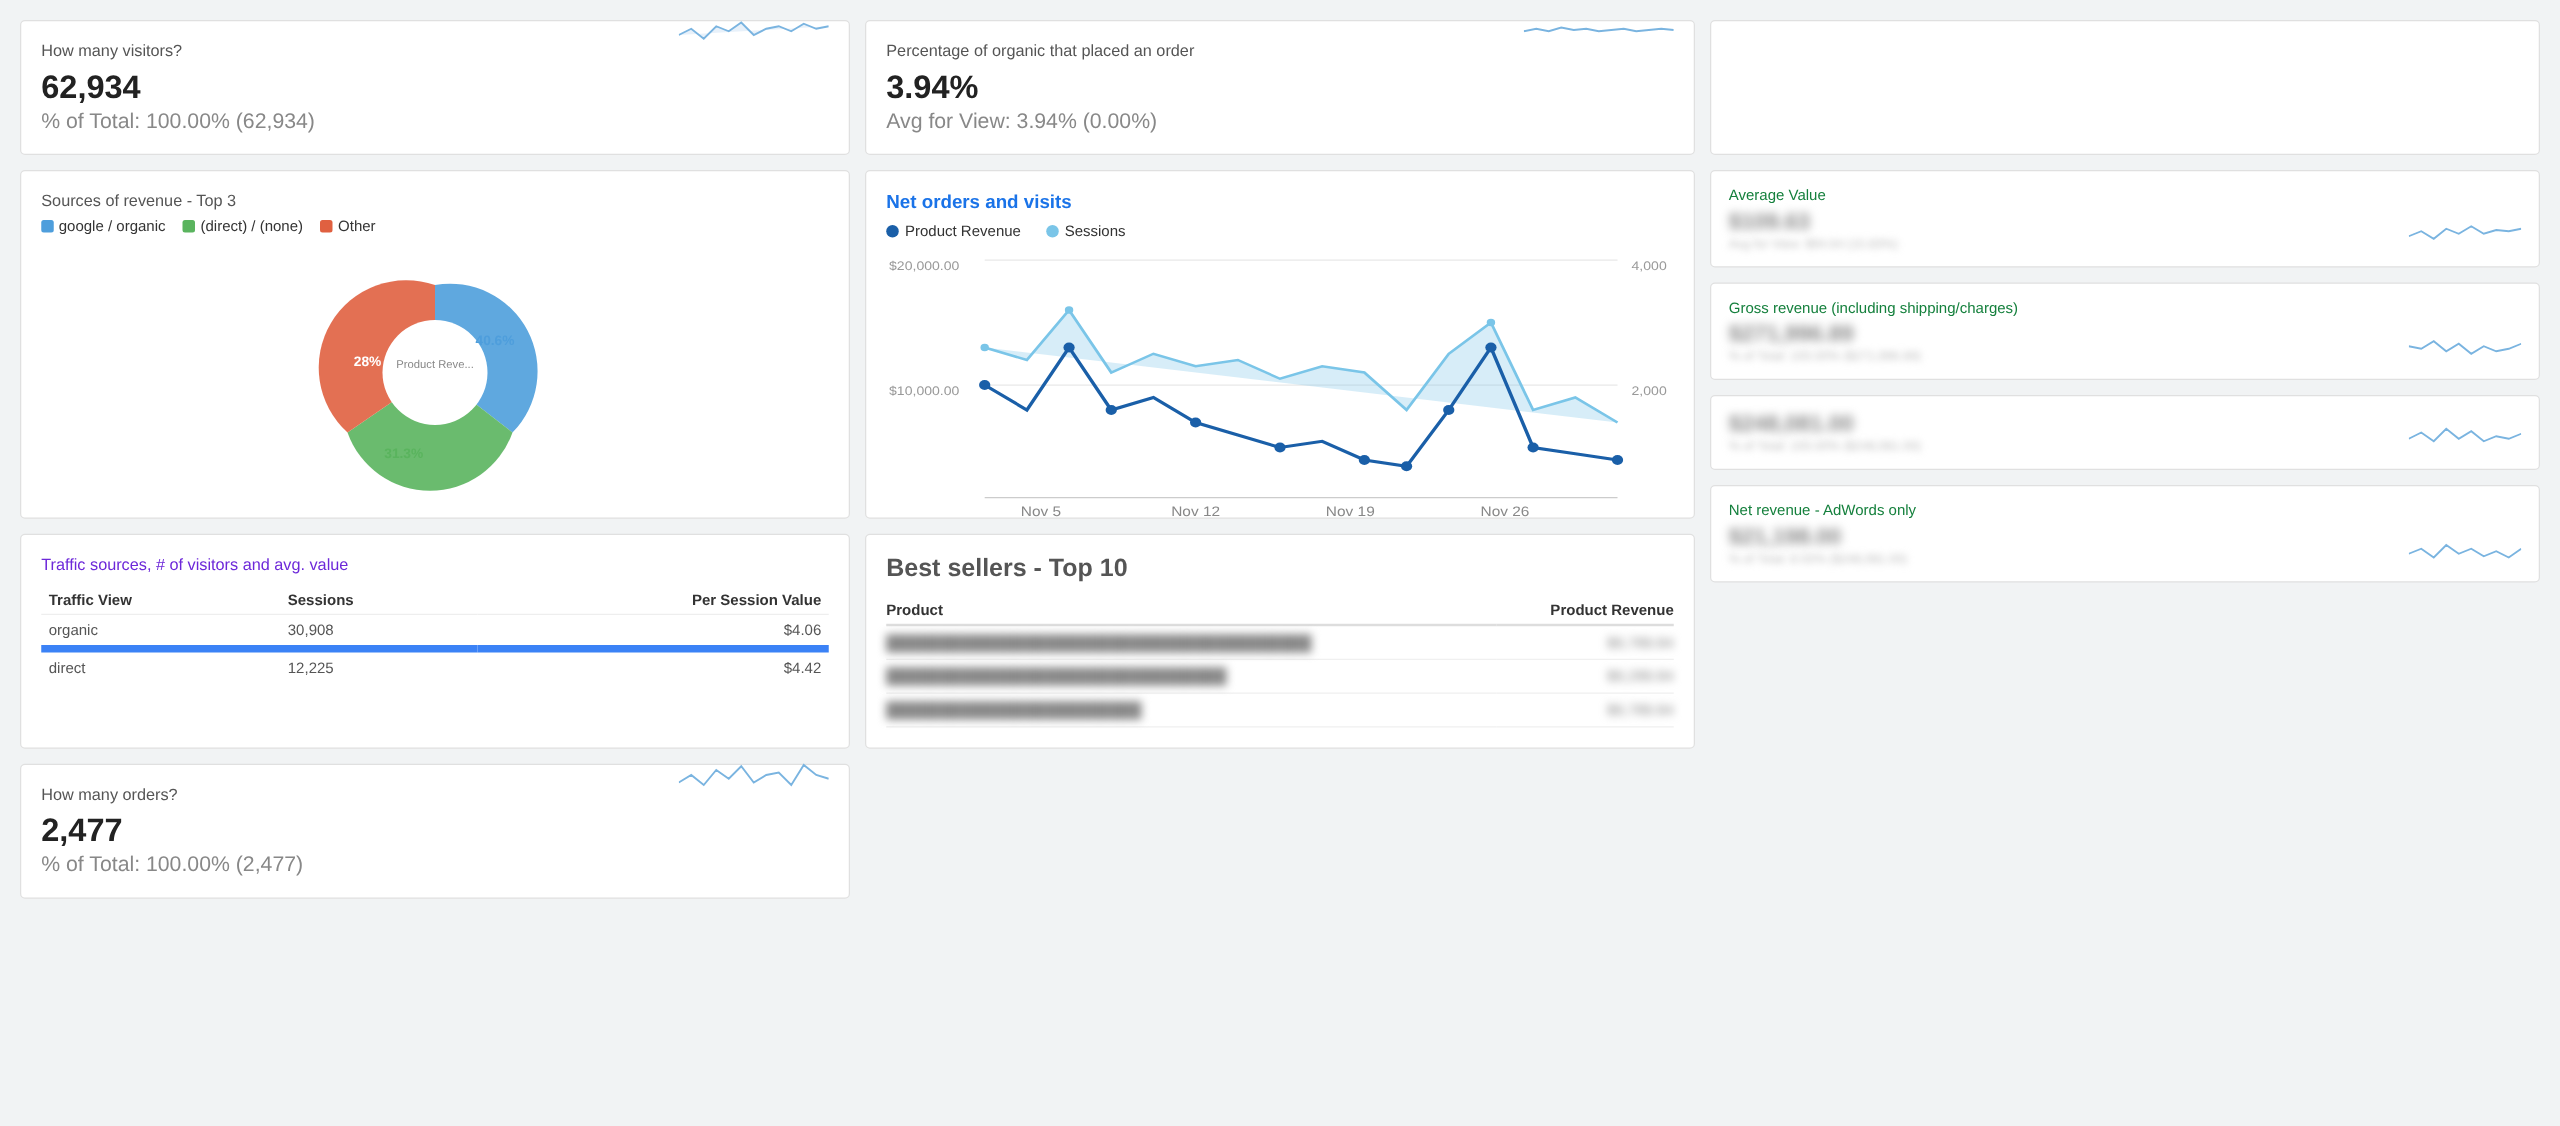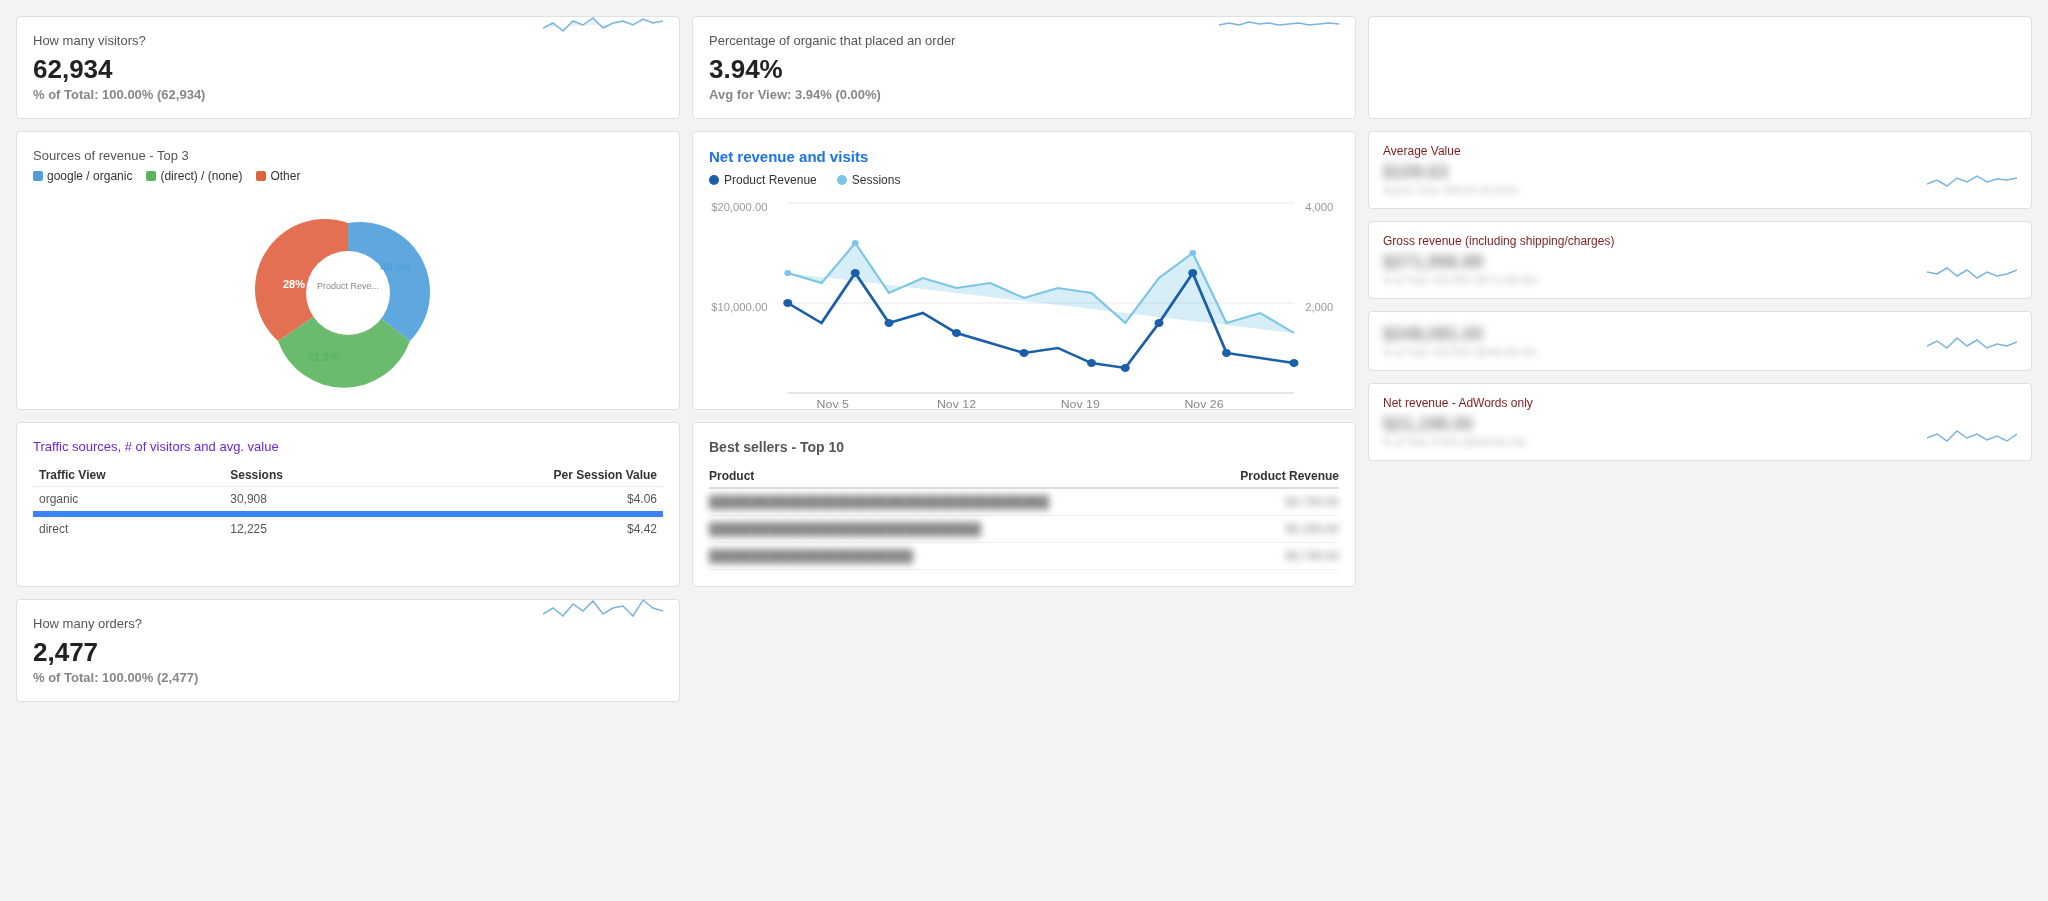--- a/index.html
+++ b/index.html
@@ -26,24 +26,23 @@
       font-size: 13px;
       color: #555;
       margin-bottom: 6px;
     }
     .card-big-value {
       font-size: 26px;
       font-weight: bold;
       color: #222;
     }
     .card-subtitle {
-      font-size: 13px;
+      font-size: 17px;
       color: #888;
       margin-top: 2px;
-      font-weight: bold;
     }
     .sparkline-container {
       display: flex;
       justify-content: flex-end;
       align-items: center;
       margin-top: -30px;
     }
     .sparkline-container svg {
       width: 120px;
       height: 40px;
@@ -125,21 +124,21 @@
       position: relative;
     }
     .right-metric {
       background: #fff;
       border-radius: 4px;
       border: 1px solid #e0e0e0;
       padding: 12px 14px;
     }
     .right-metric-title {
       font-size: 12px;
-      color: #7f1d1d;
+      color: #15803d;
       margin-bottom: 4px;
     }
     .right-metric-value {
       font-size: 18px;
       font-weight: bold;
       color: #888;
       filter: blur(4px);
       user-select: none;
     }
     .right-metric-sub {
@@ -186,21 +185,21 @@
       color: #555;
     }
     .traffic-table tr:last-child td { border-bottom: none; }
 
     
     .bestsellers-card {
       grid-column: 2;
       grid-row: 3;
     }
     .bs-title {
-      font-size: 14px;
+      font-size: 20px;
       color: #555;
       font-weight: bold;
       margin-bottom: 10px;
     }
     .bs-table {
       width: 100%;
       border-collapse: collapse;
       font-size: 12px;
     }
     .bs-table th {
@@ -309,21 +308,21 @@
         <text x="100" y="96" text-anchor="middle" font-size="9" fill="#888">Product Reve...</text>
 
         <text x="148" y="78" text-anchor="middle" font-size="11" font-weight="bold" fill="#4e9edc">40.6%</text>
         <text x="75" y="168" text-anchor="middle" font-size="11" font-weight="bold" fill="#5ab45e">31.3%</text>
         <text x="46" y="95" text-anchor="middle" font-size="11" font-weight="bold" fill="white">28%</text>
       </svg>
     </div>
   </div>
 
   <div class="card net-revenue-card">
-    <div class="chart-title">Net revenue and visits</div>
+    <div class="chart-title">Net orders and visits</div>
     <div class="chart-legend">
       <div class="chart-legend-item">
         <span class="legend-circle" style="background:#1a5fa8;"></span>
         <span>Product Revenue</span>
       </div>
       <div class="chart-legend-item">
         <span class="legend-circle" style="background:#7ac5e8;"></span>
         <span>Sessions</span>
       </div>
     </div>

